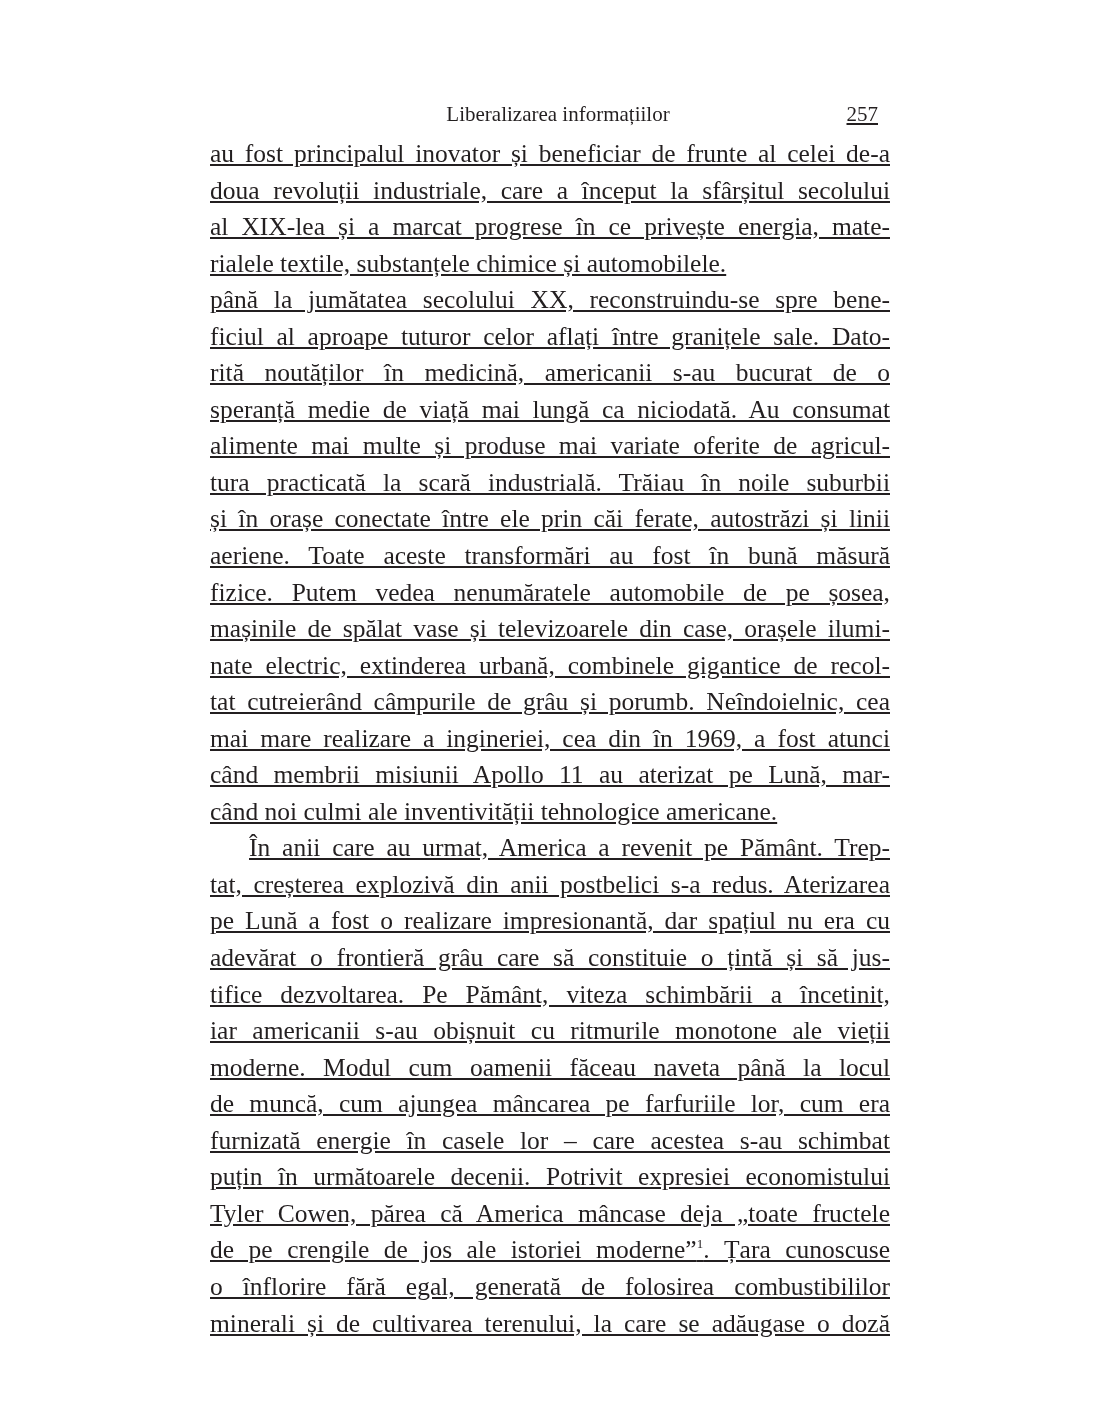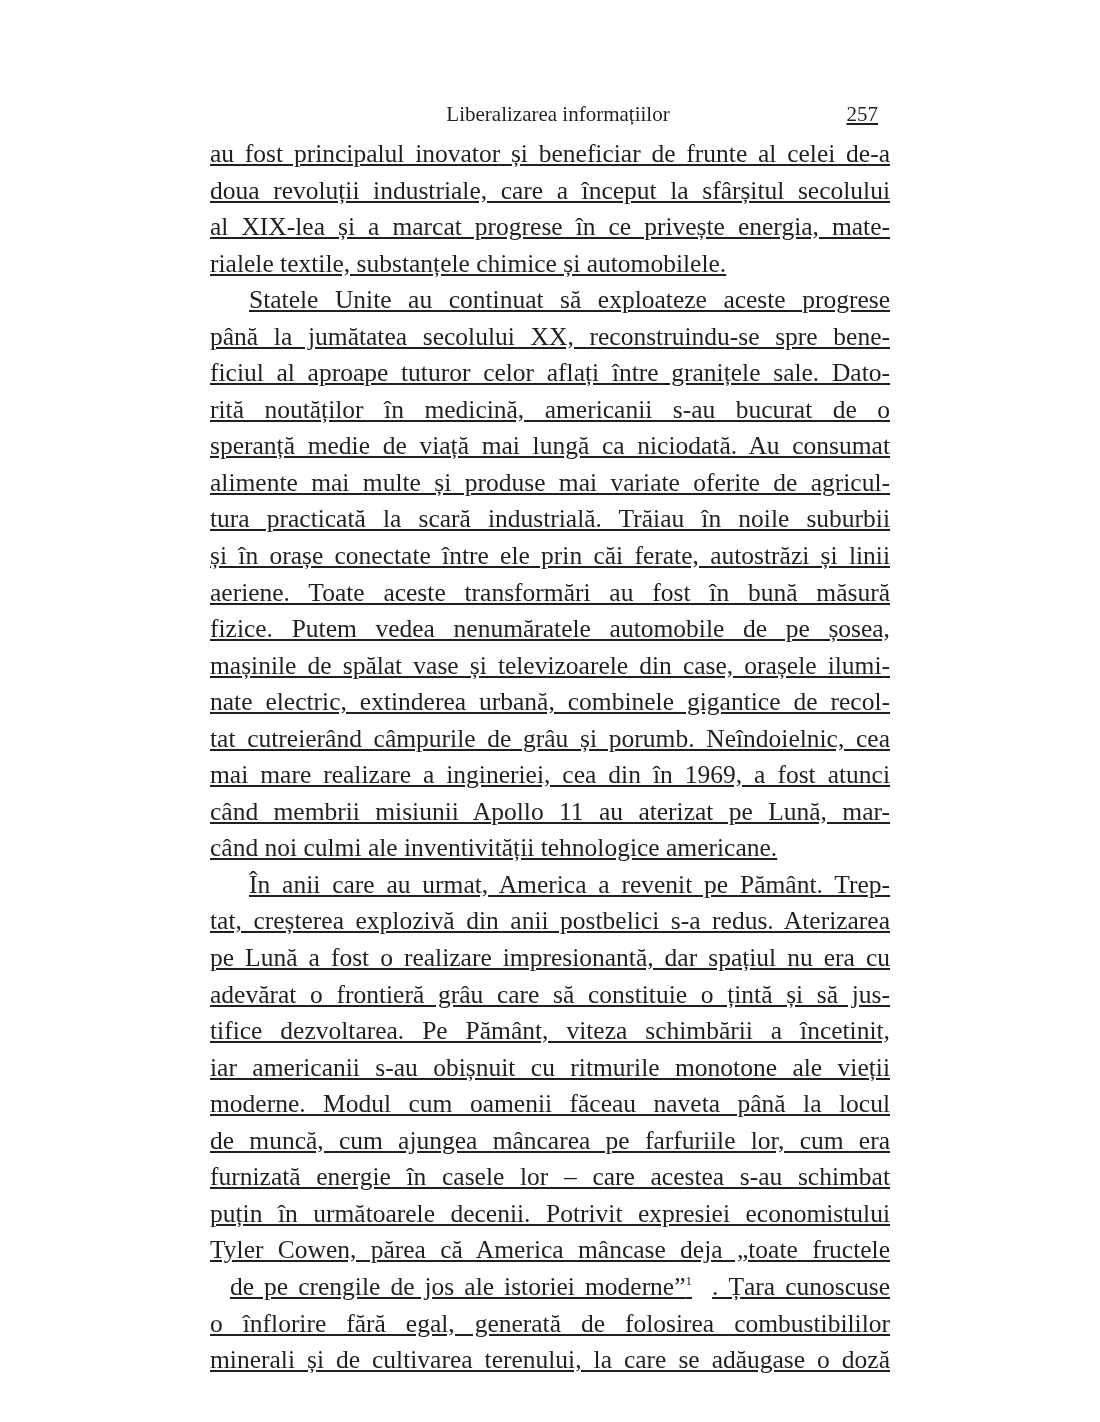--- a/index.html
+++ b/index.html
@@ -61,21 +61,20 @@
       overflow: visible;
     }
     .line.last {
       text-align-last: left;
     }
     .line.indent {
       padding-left: 39px;
     }
     .line span.txt {
       display: inline;
-      margin-left: 20px;
     }
     sup.fn {
       font-size: 13px;
       vertical-align: top;
       line-height: 20px;
       position: relative;
       top: 2px;
     }
   </style>
 </head>
@@ -90,21 +89,20 @@
   <div class="body-text">
 
     <div>
       <div class="line">au fost principalul inovator și beneficiar de frunte al celei de-a</div>
       <div class="line">doua revoluții industriale, care a început la sfârșitul secolului</div>
       <div class="line">al XIX-lea și a marcat progrese în ce privește energia, mate-</div>
       <div class="line last">rialele textile, substanțele chimice și automobilele.</div>
     </div>
 
     <div>
-      <div class="line indent">Statele Unite au continuat să exploateze aceste progrese</div>
       <div class="line">până la jumătatea secolului XX, reconstruindu-se spre bene-</div>
       <div class="line">ficiul al aproape tuturor celor aflați între granițele sale. Dato-</div>
       <div class="line">rită noutăților în medicină, americanii s-au bucurat de o</div>
       <div class="line">speranță medie de viață mai lungă ca niciodată. Au consumat</div>
       <div class="line">alimente mai multe și produse mai variate oferite de agricul-</div>
       <div class="line">tura practicată la scară industrială. Trăiau în noile suburbii</div>
       <div class="line">și în orașe conectate între ele prin căi ferate, autostrăzi și linii</div>
       <div class="line">aeriene. Toate aceste transformări au fost în bună măsură</div>
       <div class="line">fizice. Putem vedea nenumăratele automobile de pe șosea,</div>
       <div class="line">mașinile de spălat vase și televizoarele din case, orașele ilumi-</div>

